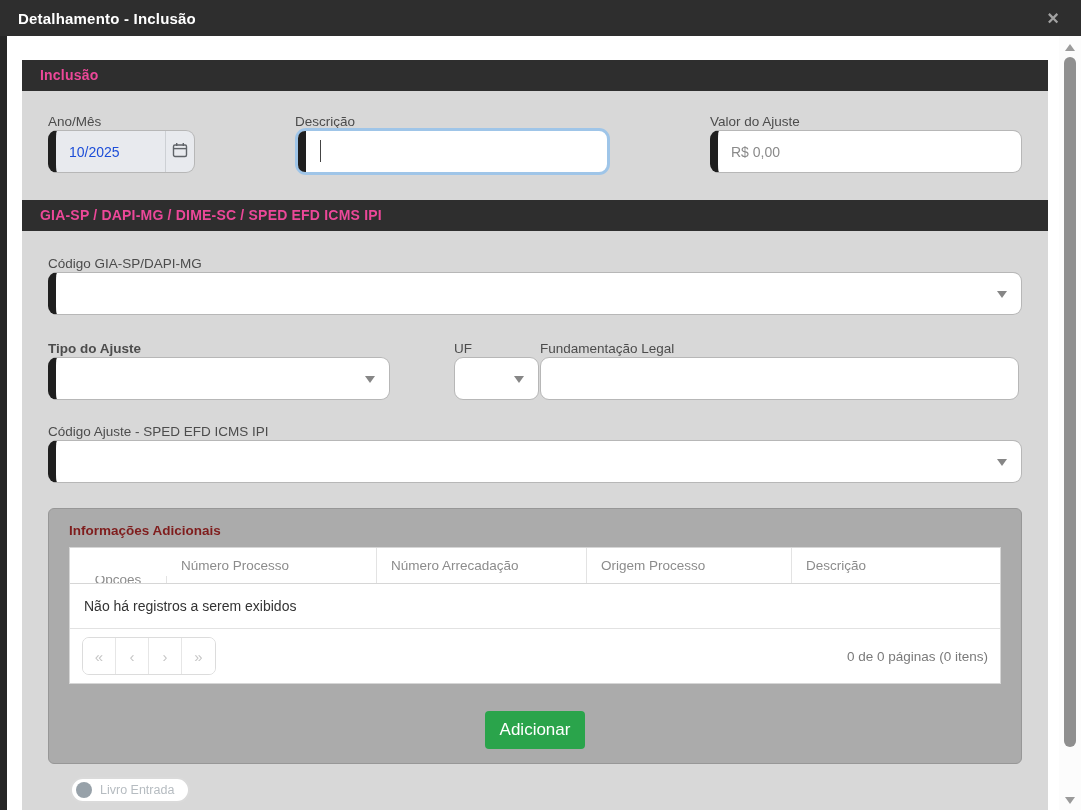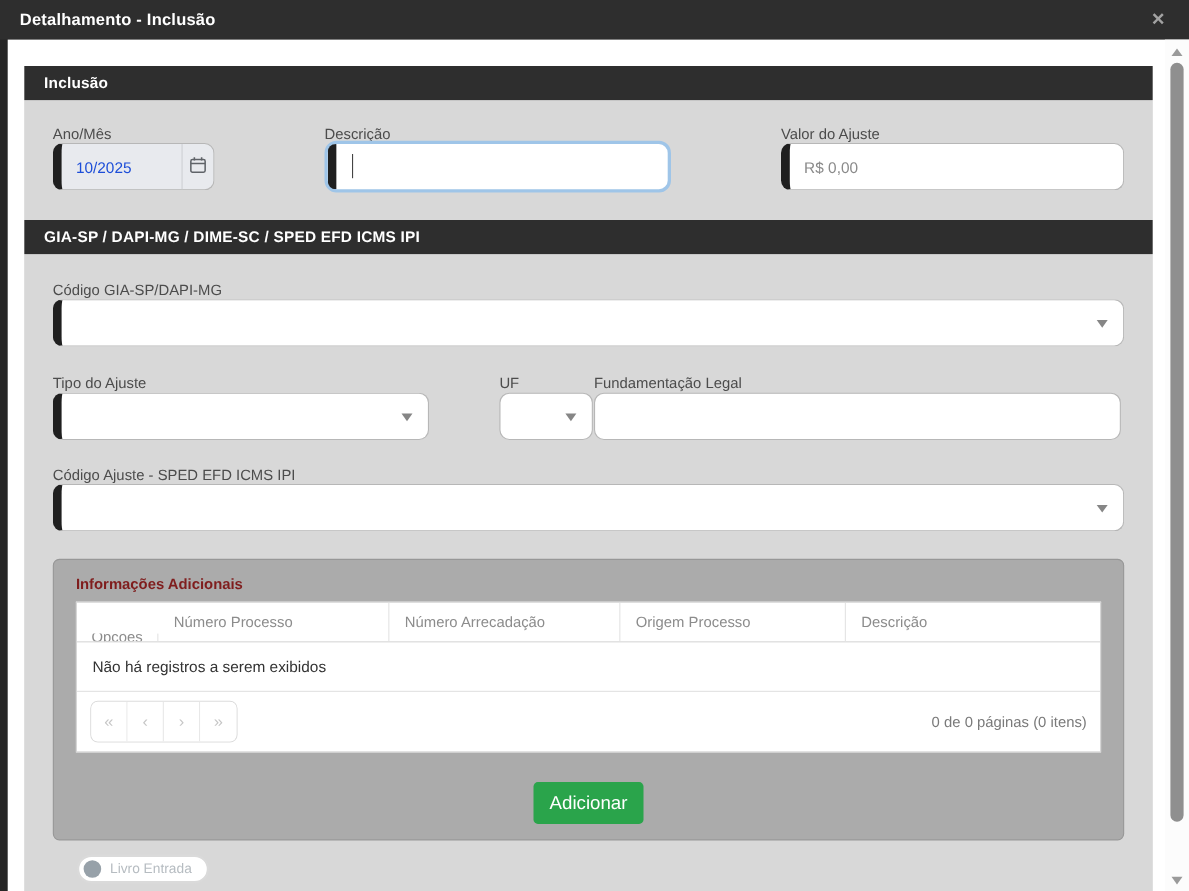--- a/index.html
+++ b/index.html
@@ -25,21 +25,21 @@
   
   .modal-body {
     position:absolute; left:7px; top:36px; right:0; bottom:0;
     background:#ffffff;
   }
   .content {
     position:absolute; left:15px; top:24px; width:1026px; bottom:0;
     background:#d8d8d8; overflow:hidden;
   }
   .section-bar {
-    height:31px; background:#2e2e2e; color:#ffffff;
+    height:31px; background:#2e2e2e; color:#ec4899;
     font-size:14px; font-weight:bold; line-height:31px;
     padding-left:18px; letter-spacing:.2px;
   }
   .gia-bar { margin-top:27px; }
 
   
   .field-label {
     display:block; font-size:13.5px; color:#4c4c4c; height:16px; line-height:15px;
     white-space:nowrap;
   }
@@ -91,40 +91,40 @@
   .row1 { position:relative; height:59px; margin-top:23px; }
   .row1 .grp { position:absolute; top:0; }
   .grp-ano   { left:26px;  width:147px; }
   .grp-desc  { left:273px; width:315px; }
   .grp-valor { left:688px; width:312px; }
 
   .block { margin:0 26px; }
   .blk-codgia  { margin-top:25px; }
   .row-tipo    { position:relative; height:59px; margin-top:26px; }
   .row-tipo .grp { position:absolute; top:0; }
-  .grp-tipo { left:26px;  width:342px; }
+  .grp-tipo { left:26px;  width:342px;font-weight:bold; }
   .grp-uf   { left:403px; width:85px;margin-left:29px;  }
   .grp-fund { left:518px; width:479px; }
   .blk-codsped { margin-top:24px; }
 
   
   .panel {
     margin:25px 26px 0 26px; background:#ababab; border:1px solid #979797;
     border-radius:6px; padding:14px 20px 14px 20px;
   }
   .panel-title { font-size:13.5px; font-weight:bold; color:#7f1d1d; margin-bottom:9px; }
   .grid { background:#fff; border:1px solid #d6d6d6; border-bottom:none; }
   .grid-head { display:flex; height:36px; border-bottom:1px solid #d6d6d6; }
   .gh-cell {
     font-size:13.5px; color:#8c8c8c; font-weight:500;
     display:flex; align-items:center; padding-left:14px;
     border-right:1px solid #e3e3e3; overflow:hidden; white-space:nowrap;
   }
   .gh-cell:last-child { border-right:none; }
-  .gh-opcoes { width:74px; justify-content:center; padding-left:0;margin-top:28px; }
+  .gh-opcoes { width:97px; justify-content:center; padding-left:0;margin-top:28px; }
   .gh-arrec  { width:210px; }
   .gh-proc   { width:210px; }
   .gh-orig   { width:205px; }
   .gh-desc   { flex:1; }
   .grid-empty {
     height:45px; display:flex; align-items:center; padding-left:14px;
     font-size:14px; color:#333; border-bottom:1px solid #e2e2e2;
   }
   .grid-pager {
     height:55px; display:flex; align-items:center; padding:0 12px;

